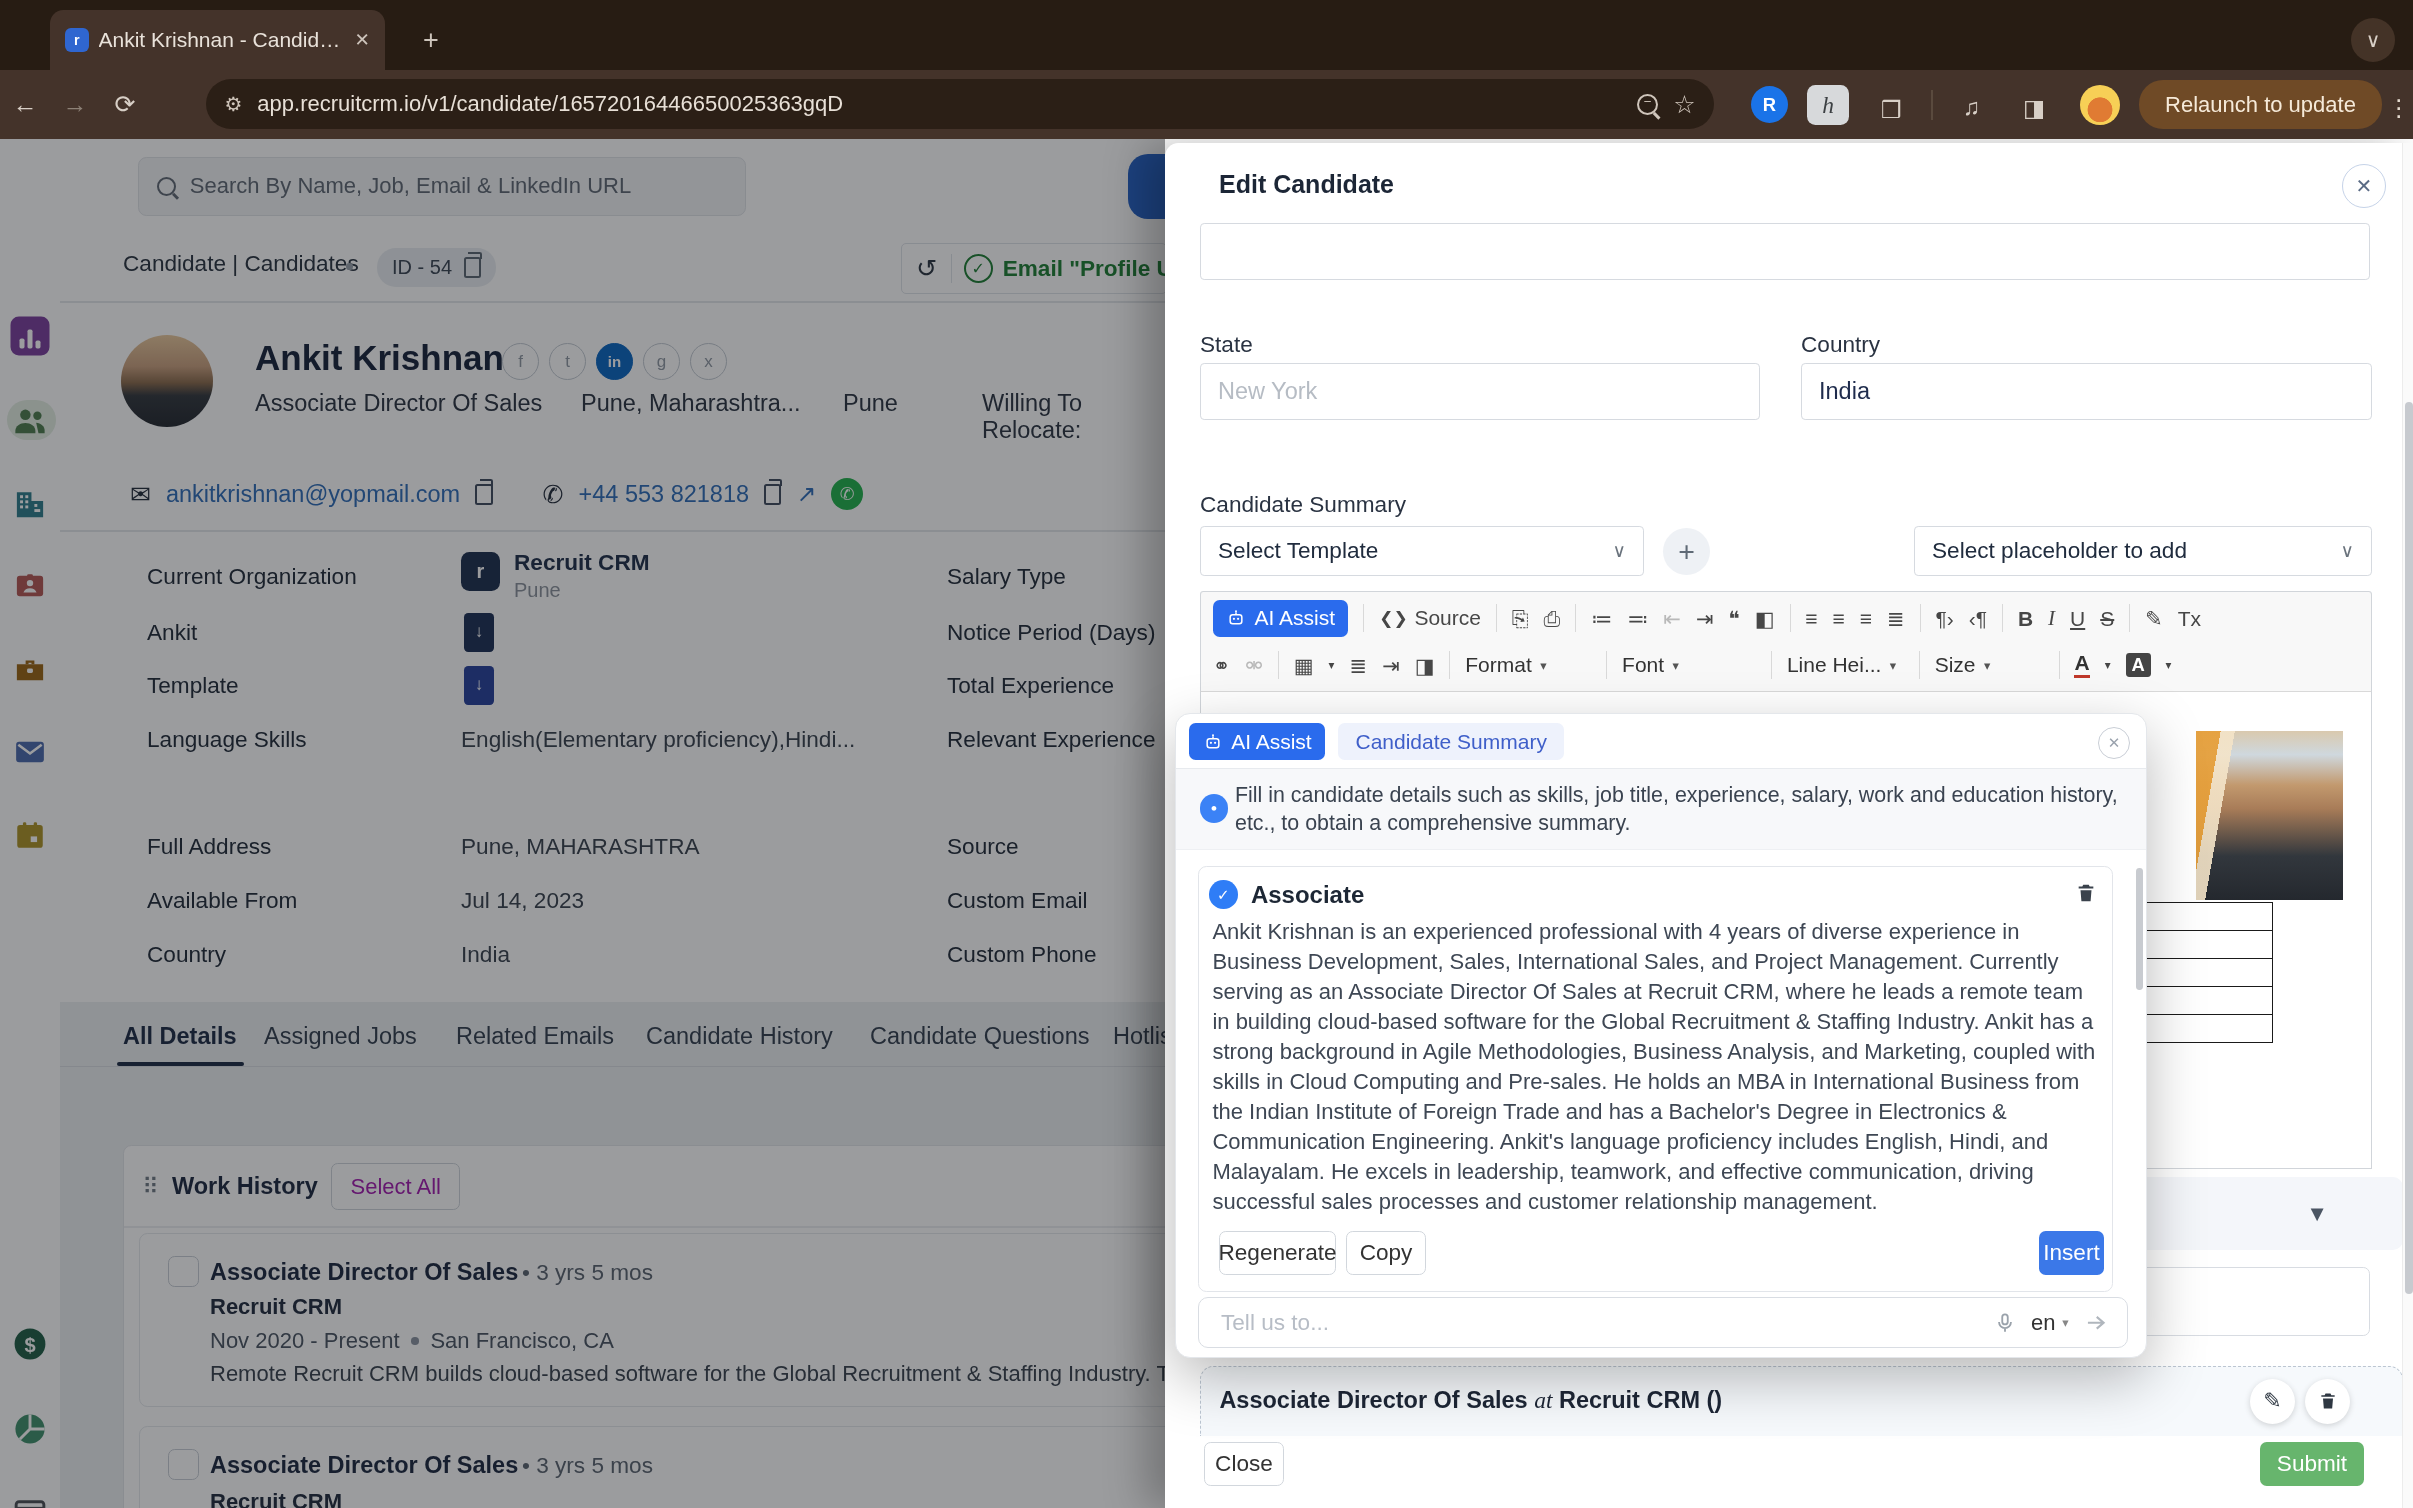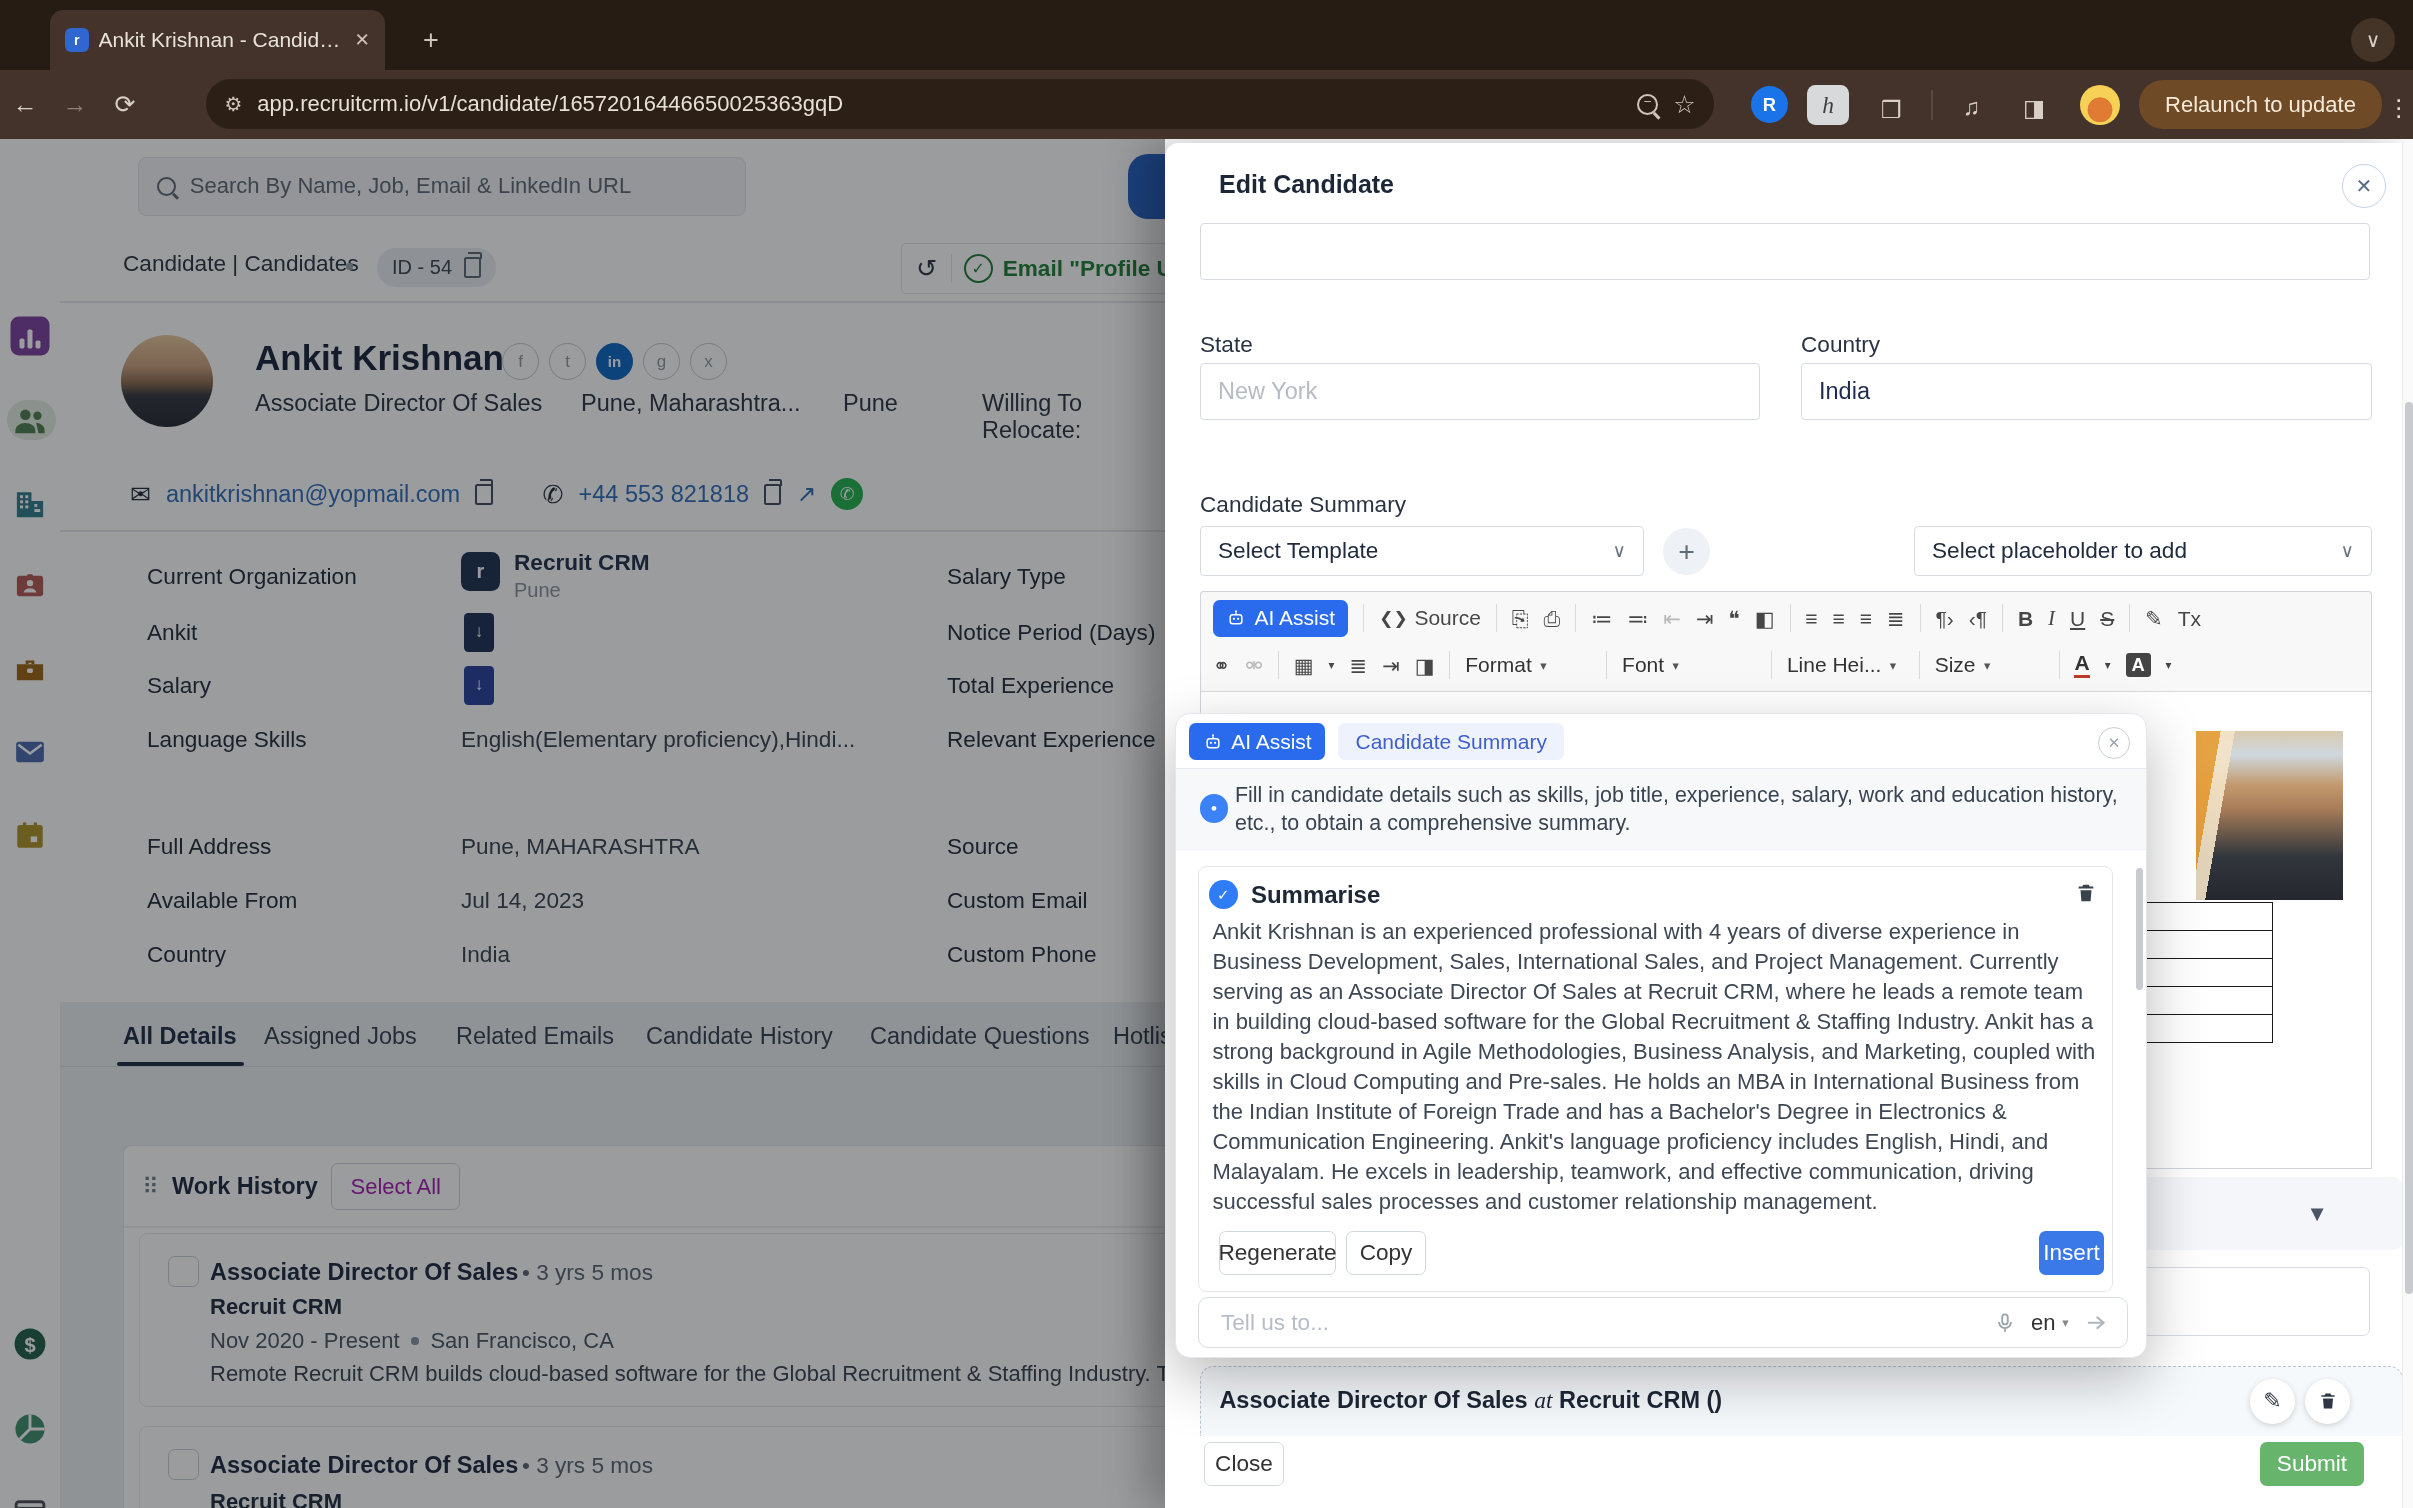--- a/index.html
+++ b/index.html
@@ -344,21 +344,21 @@
       <span class="drlabel">Salary Type</span>
     </div>
     <div class="drow" style="top:467px">
       <span class="dlabel">Ankit</span>
       <span class="a" style="left:404px;top:6.7px">
           <span class="docic" style="background:#1d2f55">↓</span>
         </span>
       <span class="drlabel">Notice Period (Days)</span>
     </div>
     <div class="drow" style="top:520px">
-      <span class="dlabel">Salary</span>
+      <span class="dlabel">Template</span>
       <span class="a" style="left:404px;top:6.7px">
           <span class="docic" style="background:#27409b">↓</span>
         </span>
       <span class="drlabel">Total Experience</span>
     </div>
     <div class="drow" style="top:574px">
       <span class="dlabel">Language Skills</span>
       <span class="dval">English(Elementary proficiency),Hindi...</span>
       <span class="drlabel">Relevant Experience</span>
     </div>
@@ -589,21 +589,21 @@
   <div class="xcir a" style="left:922px;top:13.4px">✕</div>
 
   <div class="infoblk">
     <span class="infoi">•</span>
     <span class="infotxt">Fill in candidate details such as skills, job title, experience, salary, work and education history, etc., to obtain a comprehensive summary.</span>
   </div>
 
   <div class="sumcard">
     <div class="f" style="position:absolute;left:10px;top:13.4px;gap:13.4px">
       <span class="badge">✓</span>
-      <span class="sumtitle">Summarise</span>
+      <span class="sumtitle">Associate</span>
     </div>
     <span class="a" style="right:15px;top:15px;color:#3a424c">
       <svg width="22" height="22" viewBox="0 0 24 24" fill="currentColor">
         <path d="M9 3h6l1 2h4v2H4V5h4l1-2zm-3 6h12l-1 12H7L6 9z"></path>
         </svg>
     </span>
     <div class="para">Ankit Krishnan is an experienced professional with 4 years of diverse experience in Business Development, Sales, International Sales, and Project Management. Currently serving as an Associate Director Of Sales at Recruit CRM, where he leads a remote team in building cloud-based software for the Global Recruitment &amp; Staffing Industry. Ankit has a strong background in Agile Methodologies, Business Analysis, and Marketing, coupled with skills in Cloud Computing and Pre-sales. He holds an MBA in International Business from the Indian Institute of Foreign Trade and has a Bachelor's Degree in Electronics &amp; Communication Engineering. Ankit's language proficiency includes English, Hindi, and Malayalam. He excels in leadership, teamwork, and effective communication, driving successful sales processes and customer relationship management.</div>
     <div class="btn ghost a" style="left:20px;top:364px;width:117px;height:44px">Regenerate</div>
     <div class="btn ghost a" style="left:147px;top:364px;width:80px;height:44px">Copy</div>
     <div class="btn a" style="left:840px;top:364px;width:65px;height:44px;background:#3b78e8;color:#fff;border-radius:6.7px">Insert</div>

